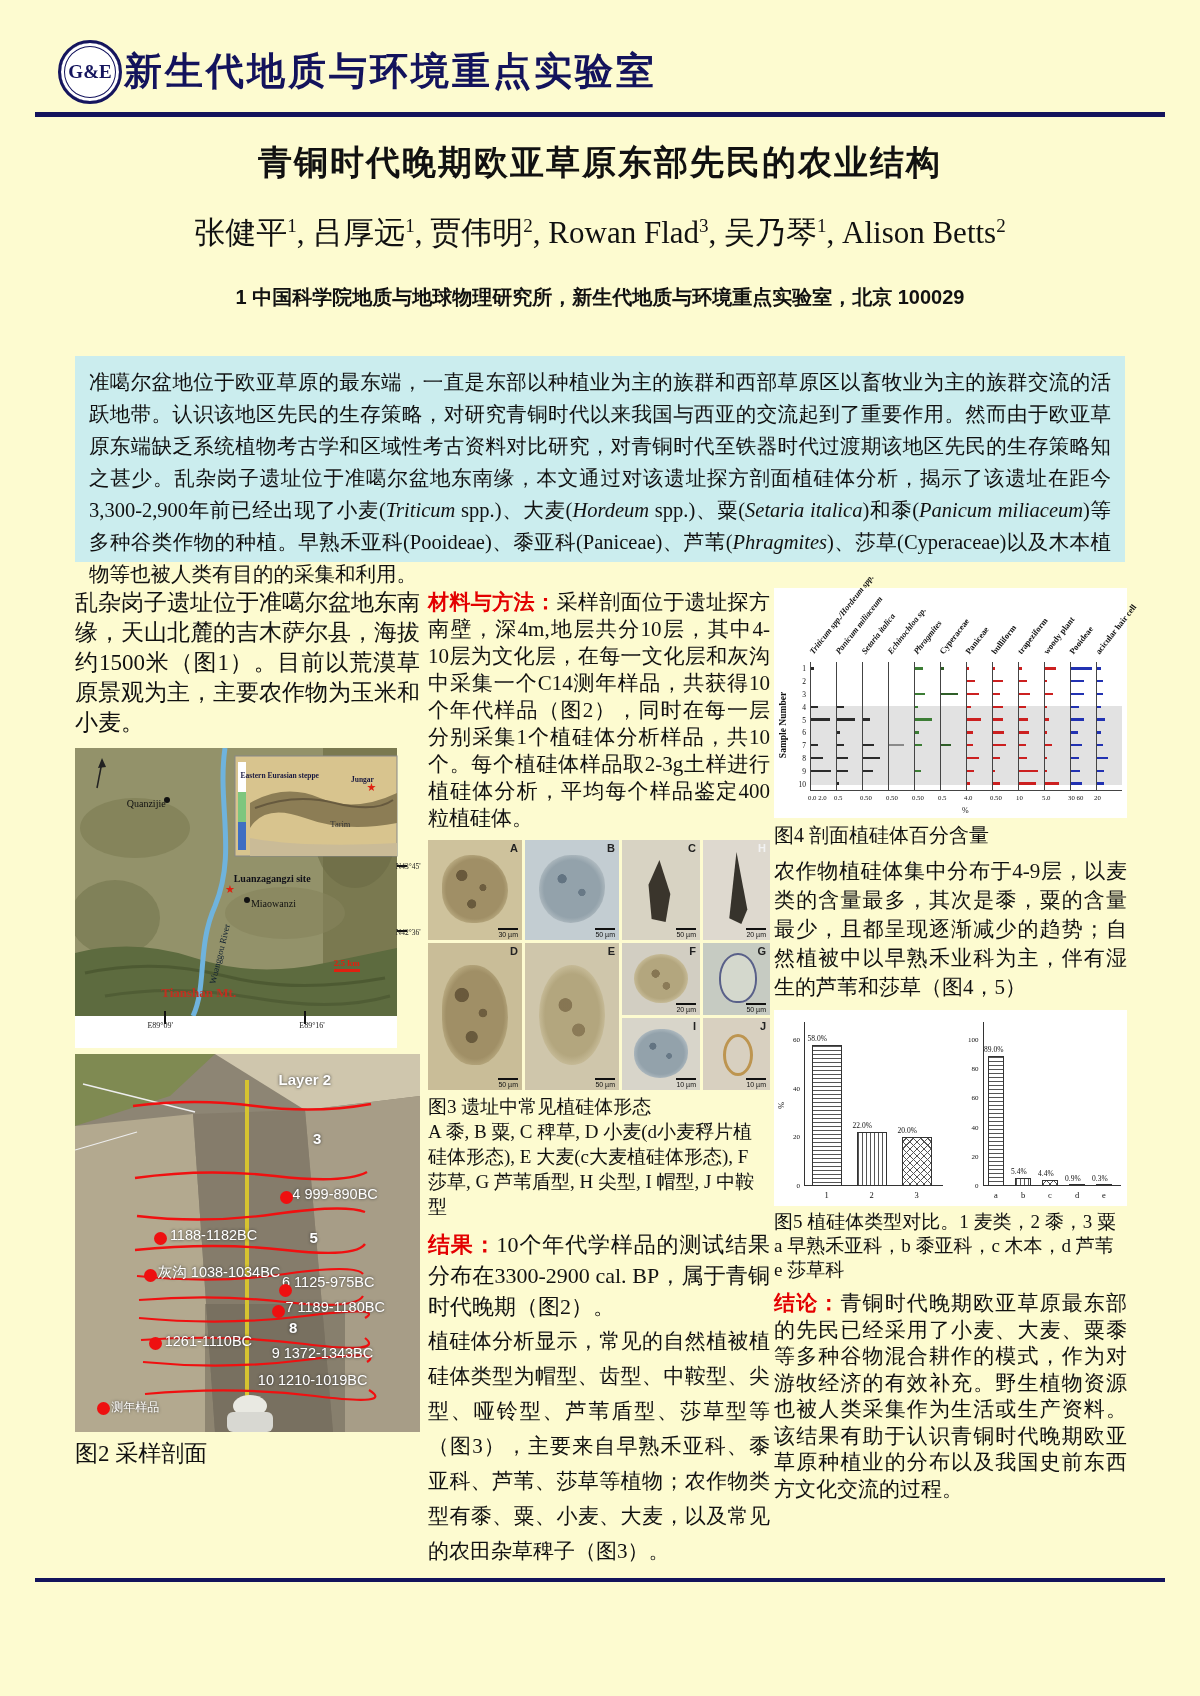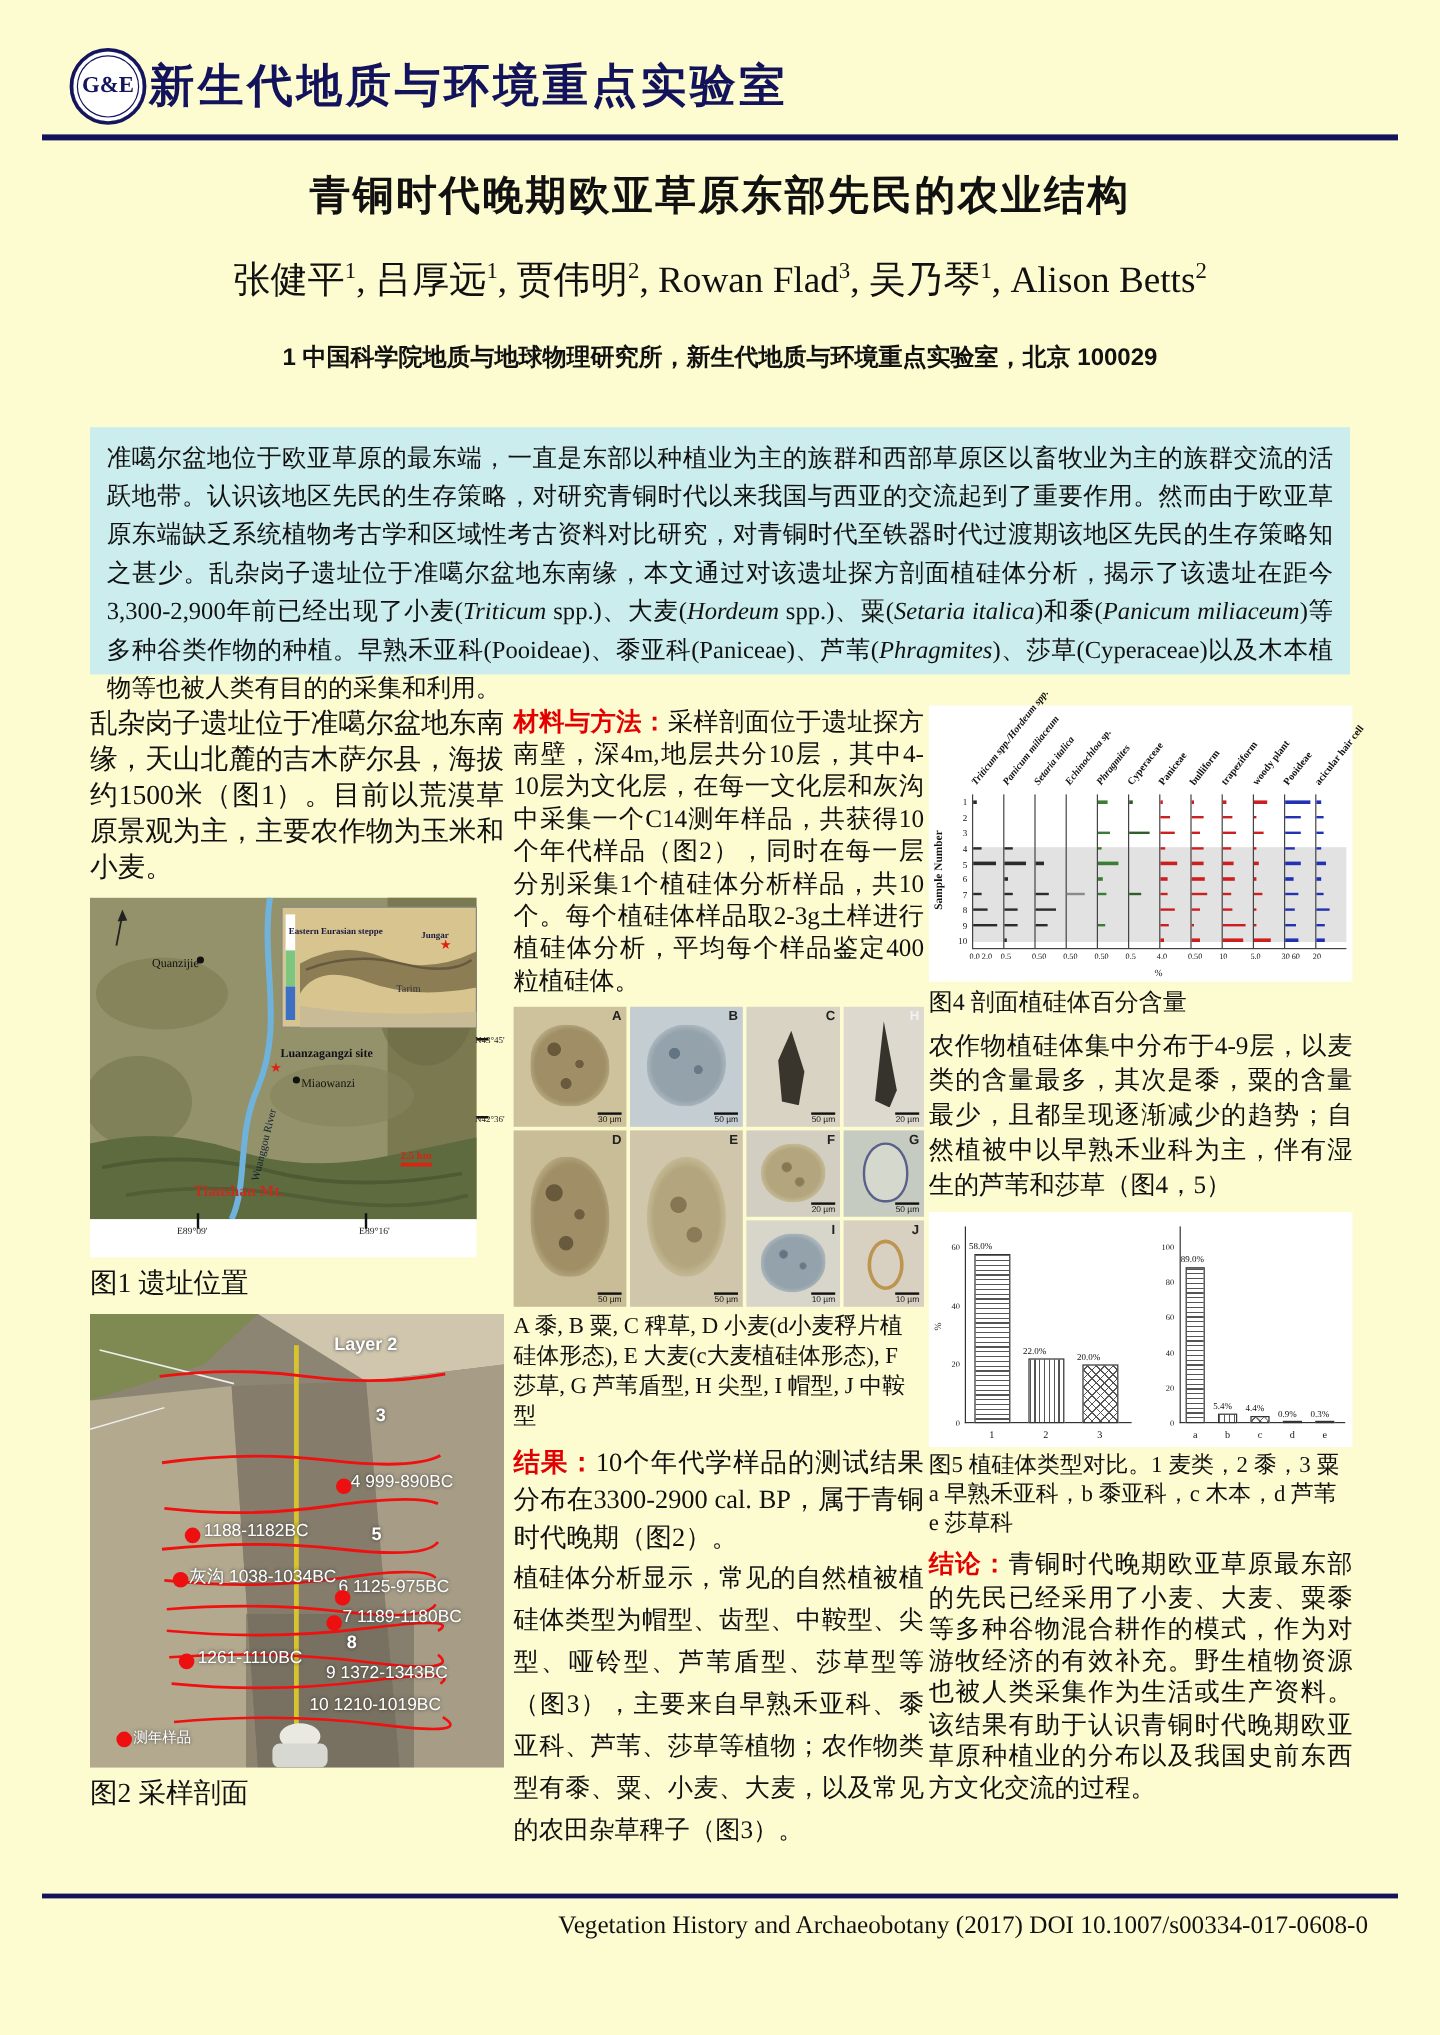--- a/index.html
+++ b/index.html
@@ -180,21 +180,20 @@
           <span class="m-red" style="left: 25%; top: 79%;">Tianshan Mt.</span>
           <span class="m-scale" style="left: 75%; top: 70%;">2.5 km</span>
           <span class="m-coord" style="left: 21%; top: 91%;">E89°09'</span>
           <span class="m-coord" style="left: 65%; top: 91%;">E89°16'</span>
           <span class="m-coord-r" style="left: 93%; top: 38%; text-align: right;">N43°45'</span>
           <span class="m-coord-r" style="left: 93%; top: 60%;">N42°36'</span>
           <span class="m-star" style="left: 84.5%; top: 11%;">★</span>
           <span class="m-star" style="left: 43.5%; top: 45%;">★</span>
         </div>
     </div>
-    <div class="caption">图1 遗址位置</div>
 
     <div class="figbox" style="width:345px;height:378px;margin-top:6px;">
       <svg width="345" height="378" viewBox="0 0 345 378">
         <rect x="0" y="0" width="345" height="378" fill="#8d8574"></rect>
         <polygon points="0,0 140,0 95,42 0,72" fill="#7f8a52"></polygon>
         <polygon points="140,0 345,0 345,42 230,56" fill="#cfc6ad"></polygon>
         <polygon points="0,72 118,60 140,378 0,378" fill="#b3a98f"></polygon>
         <polygon points="345,42 230,56 258,378 345,378" fill="#a79d87"></polygon>
         <polygon points="118,60 230,56 258,378 140,378" fill="#857c6b"></polygon>
         <rect x="130" y="250" width="140" height="128" fill="#6e6657" opacity="0.55"></rect>
@@ -290,20 +289,21 @@
           <span class="sc">10 µm</span>
         </div>
         <div class="tile" style="background: rgb(216, 208, 192); grid-area: 3 / 4;">
           <div class="blob blob-ring"></div>
           <span class="letter">J</span>
           <span class="sc">10 µm</span>
         </div>
       </div>
 
     <div class="caption-sm">
+      <div>图3 遗址中常见植硅体形态</div>
       <div>A 黍, B 粟, C 稗草, D 小麦(d小麦稃片植硅体形态), E 大麦(c大麦植硅体形态), F 莎草, G 芦苇盾型, H 尖型, I 帽型, J 中鞍型</div>
     </div>
 
     <p class="para results" style="margin:10px 0 0 0;font-size:22px;line-height:31px;"><span class="red">结果：</span><span>10个年代学样品的测试结果分布在3300-2900 cal. BP，属于青铜时代晚期（图2）。</span></p>
     <p class="para results2" style="margin:2px 0 0 0;">植硅体分析显示，常见的自然植被植硅体类型为帽型、齿型、中鞍型、尖型、哑铃型、芦苇盾型、莎草型等（图3），主要来自早熟禾亚科、黍亚科、芦苇、莎草等植物；农作物类型有黍、粟、小麦、大麦，以及常见的农田杂草稗子（图3）。</p>
   </div>
 
   <div class="col col-right">
 
     <div class="fig4" id="fig4">
@@ -494,14 +494,13 @@
           <span class="vlab" style="left: 133.5px; bottom: 21px;">0.3%</span>
           <span class="xlab" style="left: 137.5px; width: 16px;">e</span>
         </div>
     </div>
     <div class="caption-sm" style="font-size:19px;line-height:24px;">图5 植硅体类型对比。1 麦类，2 黍，3 粟 a 早熟禾亚科，b 黍亚科，c 木本，d 芦苇 e 莎草科</div>
 
     <p class="para concl" style="margin:8px 0 0 0;"><span class="red">结论：</span><span>青铜时代晚期欧亚草原最东部的先民已经采用了小麦、大麦、粟黍等多种谷物混合耕作的模式，作为对游牧经济的有效补充。野生植物资源也被人类采集作为生活或生产资料。该结果有助于认识青铜时代晚期欧亚草原种植业的分布以及我国史前东西方文化交流的过程。</span></p>
   </div>
 
   <div class="footer-rule"></div>
-  <div class="citation">Vegetation History and Archaeobotany (2017) DOI 10.1007/s00334-017-0608-0</div>
 </div>
 
 </body></html>

